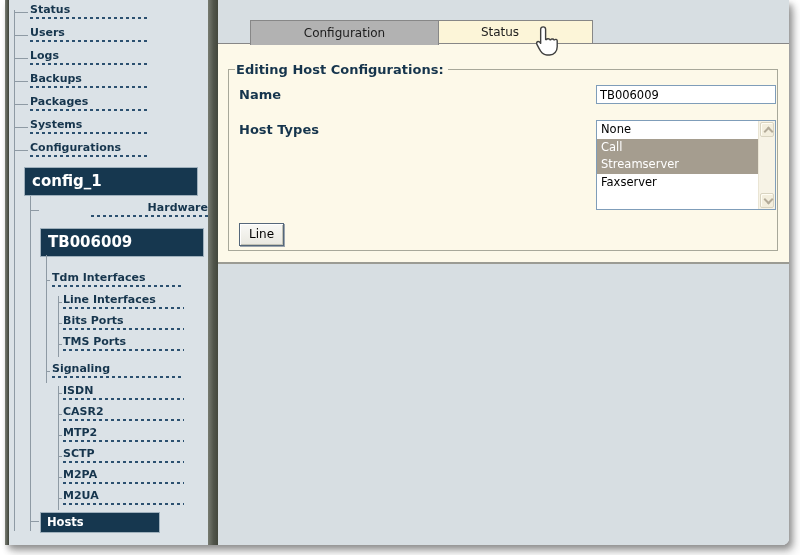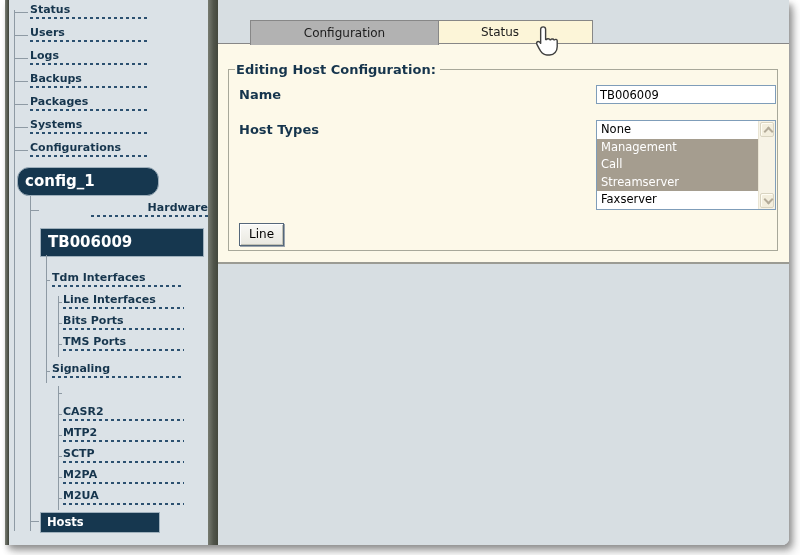--- a/index.html
+++ b/index.html
@@ -33,21 +33,21 @@
   .lvl2 { padding-left:43px; height:22px; }  .lvl2 .tick { left:37px; width:4px; }
   .lvl3 { padding-left:54px; height:21px; }  .lvl3 .tick { left:49px; width:4px; }
   .lbl { display:inline-block; cursor:pointer; }
   .lbl::after { content:""; display:block; margin-top:1px; height:2px;
     background:repeating-linear-gradient(90deg,#2b5070 0 3px,transparent 3px 6px); }
   .w0 .lbl { width:117px; } .w1 .lbl { width:117px; }
   .w2 .lbl { width:131px; } .w3 .lbl { width:121px; }
 
   .navbox { background:#123953; background:#16374f; color:#fff; border:1px solid #9fb0bc;
     font-size:15px; padding:4px 7px 5px 7px; cursor:pointer; }
-  .box-config { margin:3px 0 5px 8px; width:142px;border-radius:12px; }
+  .box-config { margin:3px 0 5px 15px; width:174px; }
   .box-host   { margin:4px 0 6px 31px; width:164px; }
   .gap8 { height:8px; } .gap6 { height:6px; }
   .hosts-row { position:relative; margin-top:2px; }
   .hosts-row .tick { position:absolute; left:21px; top:9px; width:9px; height:1px; background:#8e9aa4; }
   .hosts-sel { margin-left:31px; width:120px; background:#16374f; color:#fff;
     border:1px solid #9fb0bc; font-size:11.5px; padding:2px 6px 3px 6px; cursor:pointer; }
 
   
   .main { position:absolute; left:213px; top:0; right:0; height:100%;
     background:#d7dee2; border-radius:0 0 7px 0; overflow:hidden; }
@@ -120,21 +120,21 @@
 
       <div class="navbox box-host">TB006009</div>
 
       <div class="gap8"></div>
       <div class="row lvl2 w2"><span class="tick"></span><span class="lbl">Tdm Interfaces</span></div>
       <div class="row lvl3 w3"><span class="tick"></span><span class="lbl">Line Interfaces</span></div>
       <div class="row lvl3 w3"><span class="tick"></span><span class="lbl">Bits Ports</span></div>
       <div class="row lvl3 w3"><span class="tick"></span><span class="lbl">TMS Ports</span></div>
       <div class="gap6"></div>
       <div class="row lvl2 w2"><span class="tick"></span><span class="lbl">Signaling</span></div>
-      <div class="row lvl3 w3"><span class="tick"></span></div>
+      <div class="row lvl3 w3"><span class="tick"></span><span class="lbl">ISDN</span></div>
       <div class="row lvl3 w3"><span class="tick"></span><span class="lbl">CASR2</span></div>
       <div class="row lvl3 w3"><span class="tick"></span><span class="lbl">MTP2</span></div>
       <div class="row lvl3 w3"><span class="tick"></span><span class="lbl">SCTP</span></div>
       <div class="row lvl3 w3"><span class="tick"></span><span class="lbl">M2PA</span></div>
       <div class="row lvl3 w3"><span class="tick"></span><span class="lbl">M2UA</span></div>
 
       <div class="hosts-row">
         <span class="tick"></span>
         <div class="hosts-sel">Hosts</div>
       </div>
@@ -147,32 +147,31 @@
     <div class="topstrip"></div>
 
     <div class="tabrow">
       <div class="tab tab-config">Configuration</div>
       <div class="tab tab-status">Status</div>
     </div>
 
 
     <div class="content">
       <fieldset class="editbox">
-        <legend>Editing Host Configuration:</legend>
+        <legend>Editing Host Configurations:</legend>
 
         <div class="frow">
           <div class="flabel">Name</div>
           <input class="name-input" type="text" value="TB006009" style="">
         </div>
 
         <div class="frow">
           <div class="flabel">Host Types</div>
           <div class="listbox">
             <div class="opt">None</div>
-            <div class="opt selected">Management</div>
             <div class="opt selected">Call</div>
             <div class="opt selected">Streamserver</div>
             <div class="opt">Faxserver</div>
             <div class="sb">
               <div class="sb-btn sb-up"></div>
               <div class="sb-btn sb-down"></div>
             </div>
           </div>
         </div>
 

